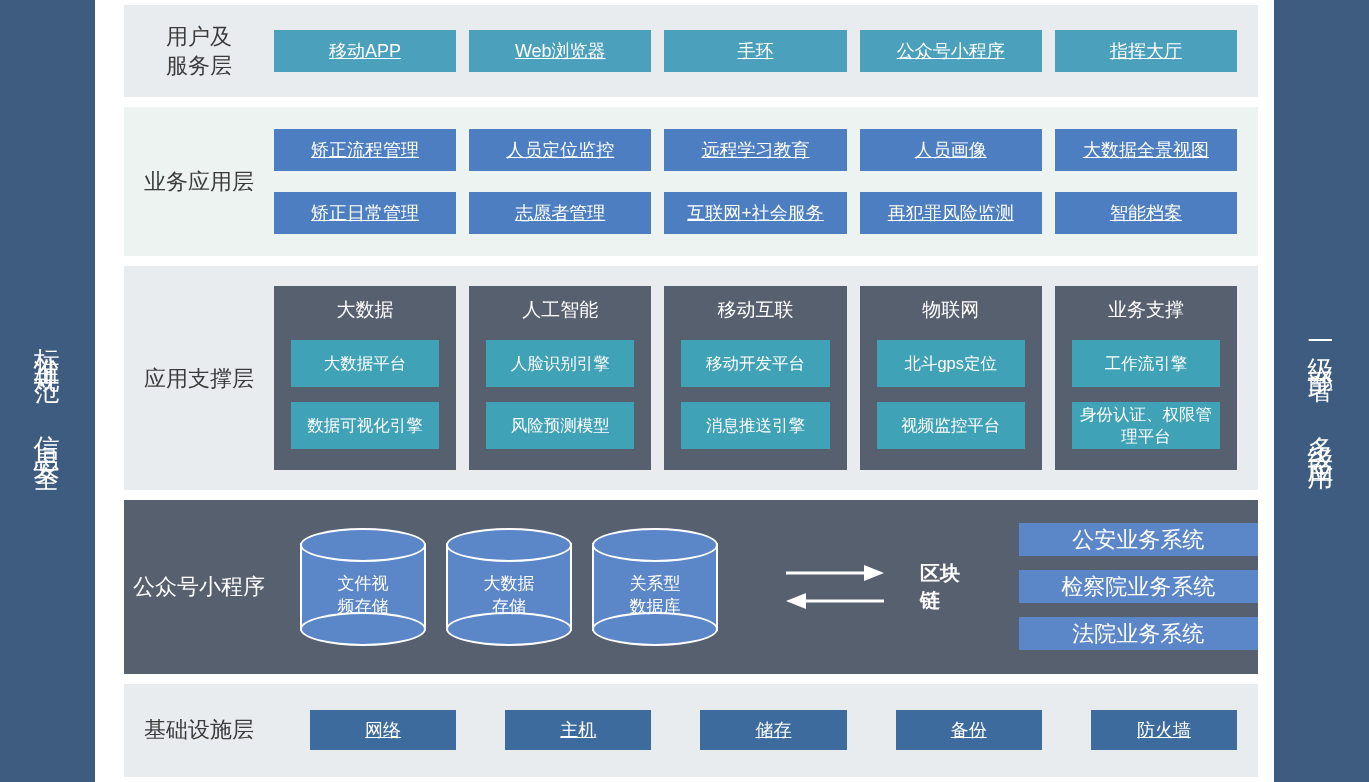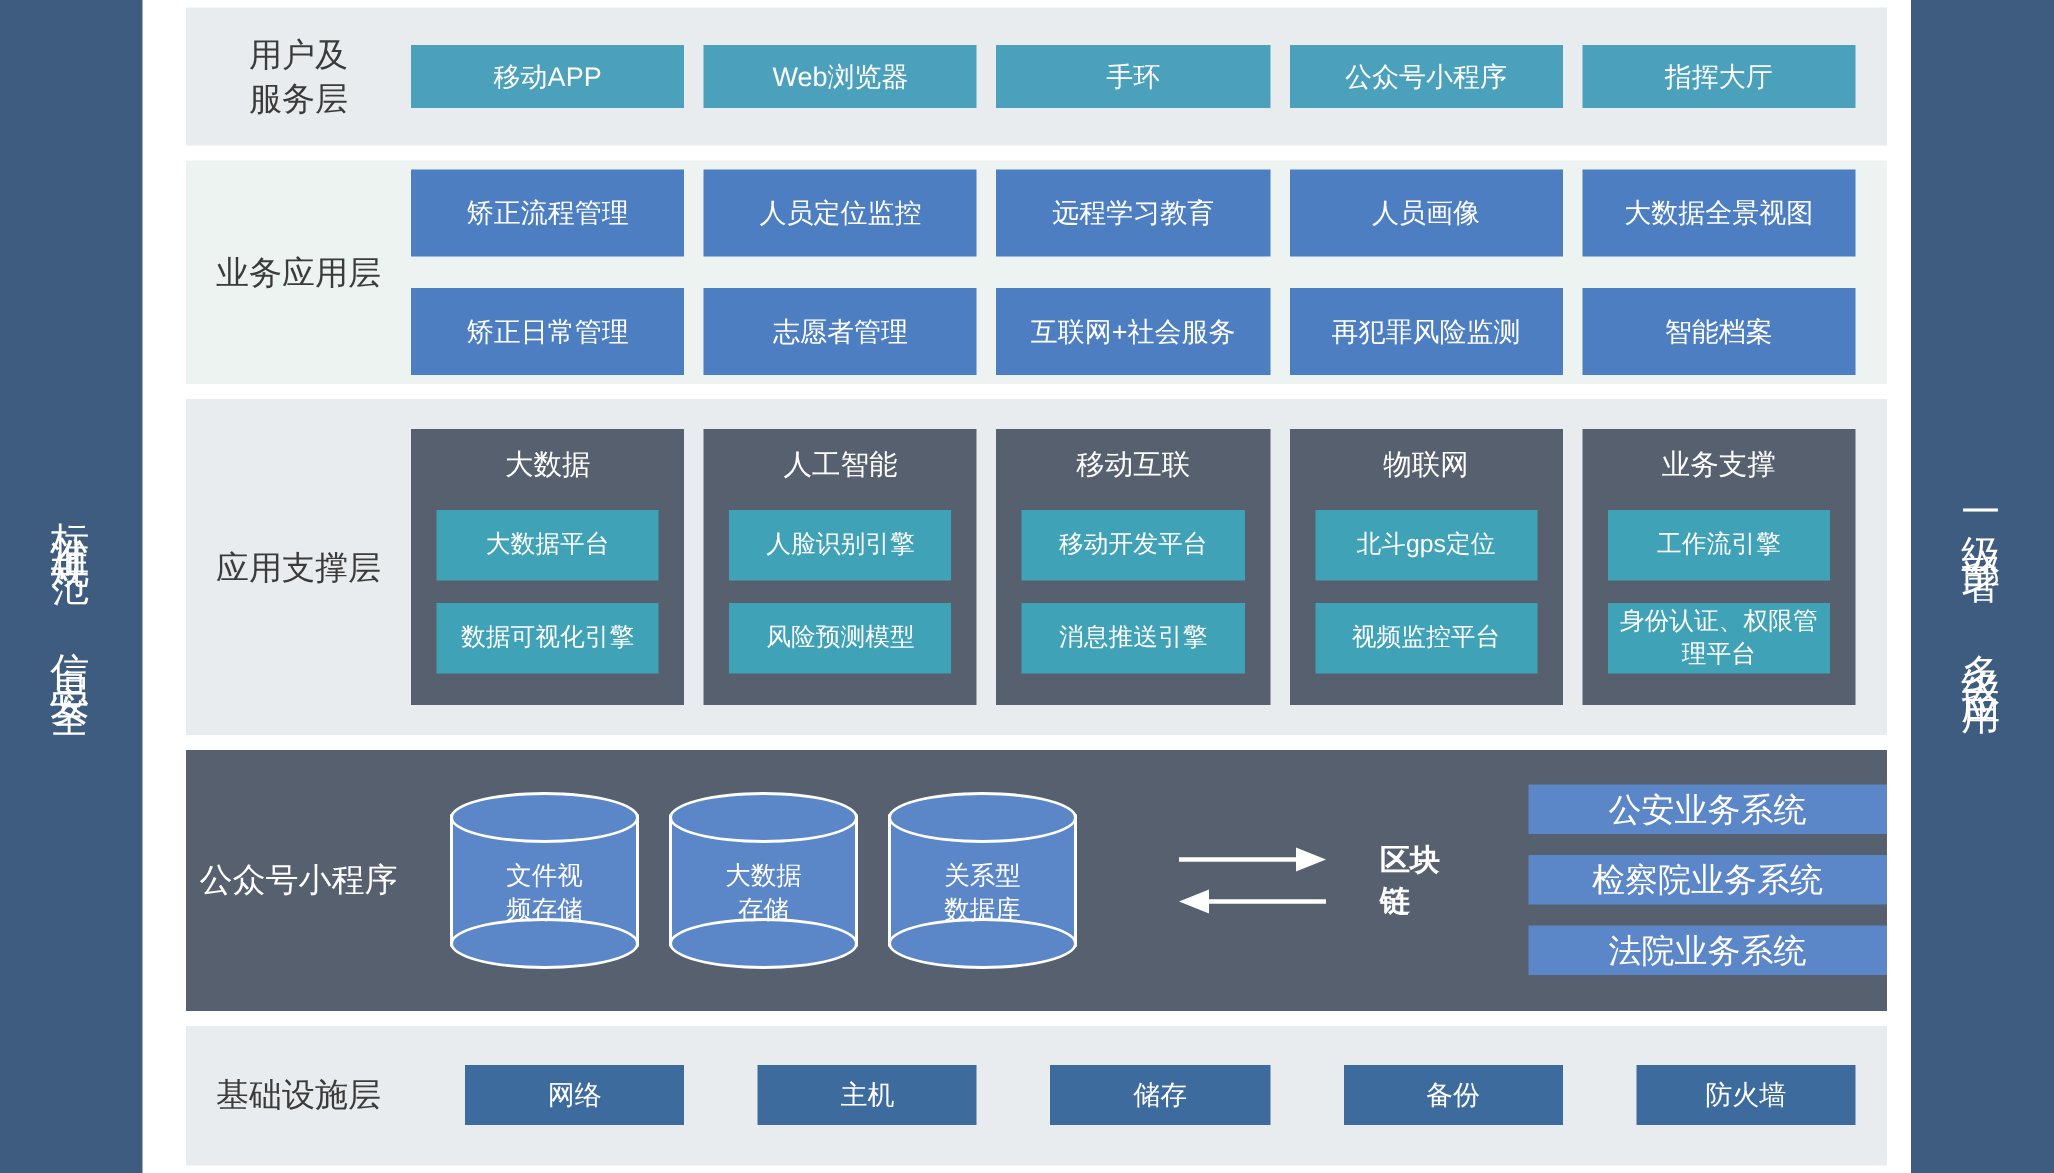--- a/index.html
+++ b/index.html
@@ -37,31 +37,31 @@
     width: 150px; flex: 0 0 150px;
     text-align: center; font-size: 22px; font-weight: 500; color: #3b3b3b;
     line-height: 1.35;
   }
   .grid5 {
     flex: 1; display: grid; grid-template-columns: repeat(5, 1fr);
     gap: 13px; padding-right: 21px;
   }
   .node {
     display: flex; align-items: center; justify-content: center;
-    color: #ffffff; font-size: 18px; text-align: center; line-height: 1.25;
+    color: #ffffff; font-size: 18px; text-align: center; line-height: 1.25; text-decoration: underline;
   }
 
   
   .layer-user { height: 95px; background: #e9ecee; }
   .btn-teal { height: 42px; background: #4ba1bc; }
 
   
   .layer-business { height: 153px; background: #edf3f0; }
   .biz-rows { flex: 1; display: flex; flex-direction: column; gap: 21px; }
-  .btn-blue { height: 58px; background: #4c7ec1; }
+  .btn-blue { height: 42px; background: #4c7ec1; }
 
   
   .layer-support { height: 229px; background: #e9ecee; align-items: stretch; padding: 20px 0; }
   .layer-support .layer-title { align-self: center; }
   .support-col {
     background: #57606e; display: flex; flex-direction: column;
     align-items: center; padding: 11px 17px 14px 17px; gap: 15px;
   }
   .support-col-title { color: #fff; font-size: 19px; margin-bottom: 2px; }
   .btn-support {

